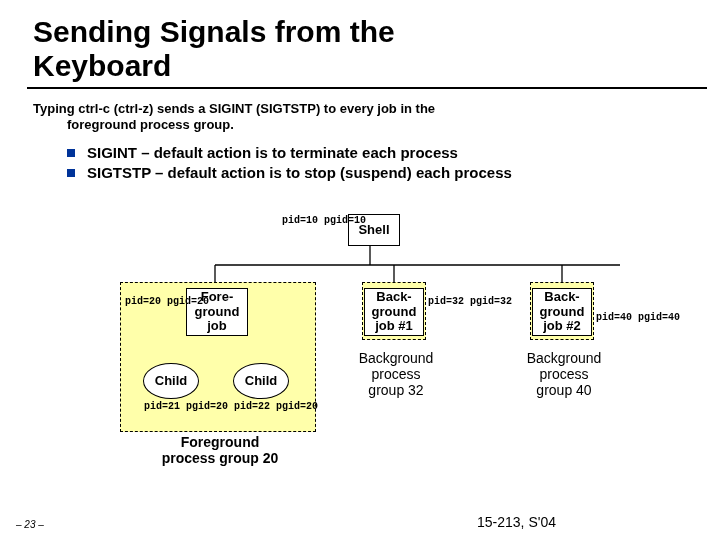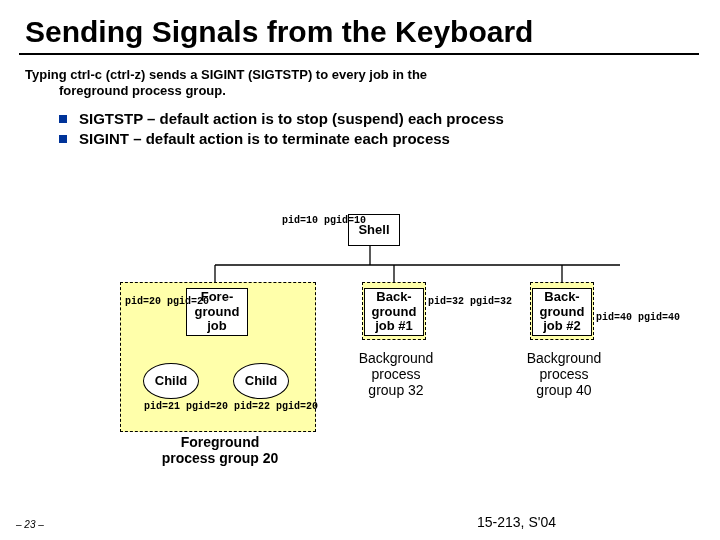--- a/index.html
+++ b/index.html
@@ -1,16 +1,16 @@
 <!DOCTYPE html>
 <html><head>
 <meta charset="utf-8">
 <style>
   html,body{margin:0;padding:0;width:720px;height:540px;background:#fff;font-family:Arial,Helvetica,sans-serif;color:#000;}
-  .slide{position:relative;width:572px;height:540px;padding:15px 25px;box-sizing:border-box;}
+  .slide{position:relative;width:572px;height:540px;padding:15px 33px;box-sizing:border-box;}
   .title{font-size:30px;font-weight:bold;margin:0 0 4px 0;}
   .rule{border-bottom:2px solid #000;margin:0 0 12px -6px;width:680px;}
   .sub{font-size:13px;font-weight:bold;margin:0 0 10px 0;line-height:1.25;padding-left:0;}
   .sub .indent{display:block;padding-left:34px;}
   ul.bul{list-style:none;padding:0 0 0 34px;margin:0 0 0 0;}
   ul.bul li{font-size:15px;font-weight:bold;margin:3px 0;padding-left:20px;position:relative;}
   ul.bul li::before{content:"";width:8px;height:8px;background:#003399;position:absolute;left:0;top:5px;}
   .diagram{position:absolute;left:0;top:200px;width:720px;height:300px;}
   .diagram svg{position:absolute;left:0;top:0;}
   .box{position:absolute;border:1px solid #000;background:#fff;text-align:center;font-size:13px;font-weight:bold;line-height:1.15;display:flex;align-items:center;justify-content:center;overflow:hidden;}
@@ -25,22 +25,22 @@
 <body>
 
 <div class="slide">
   <h1 class="title">Sending Signals from the Keyboard</h1>
   <div class="rule"></div>
   <p class="sub">
     <span>Typing ctrl-c (ctrl-z) sends a SIGINT (SIGTSTP) to every job in the</span>
     <span class="indent">foreground process group.</span>
   </p>
   <ul class="bul">
+    <li>SIGINT – default action is to terminate each process</li>
     <li>SIGTSTP – default action is to stop (suspend) each process</li>
-    <li>SIGINT – default action is to terminate each process</li>
   </ul>
 
   <div class="diagram">
     <svg width="720" height="300">
       <line x1="370" y1="45" x2="370" y2="65" stroke="#000" stroke-width="1.3"></line>
       <line x1="215" y1="65" x2="620" y2="65" stroke="#000" stroke-width="1.3"></line>
       <line x1="215" y1="65" x2="215" y2="90" stroke="#000" stroke-width="1.3"></line>
       <line x1="394" y1="65" x2="394" y2="90" stroke="#000" stroke-width="1.3"></line>
       <line x1="562" y1="65" x2="562" y2="90" stroke="#000" stroke-width="1.3"></line>
       <line x1="215" y1="135" x2="215" y2="150" stroke="#000" stroke-width="1.3"></line>

